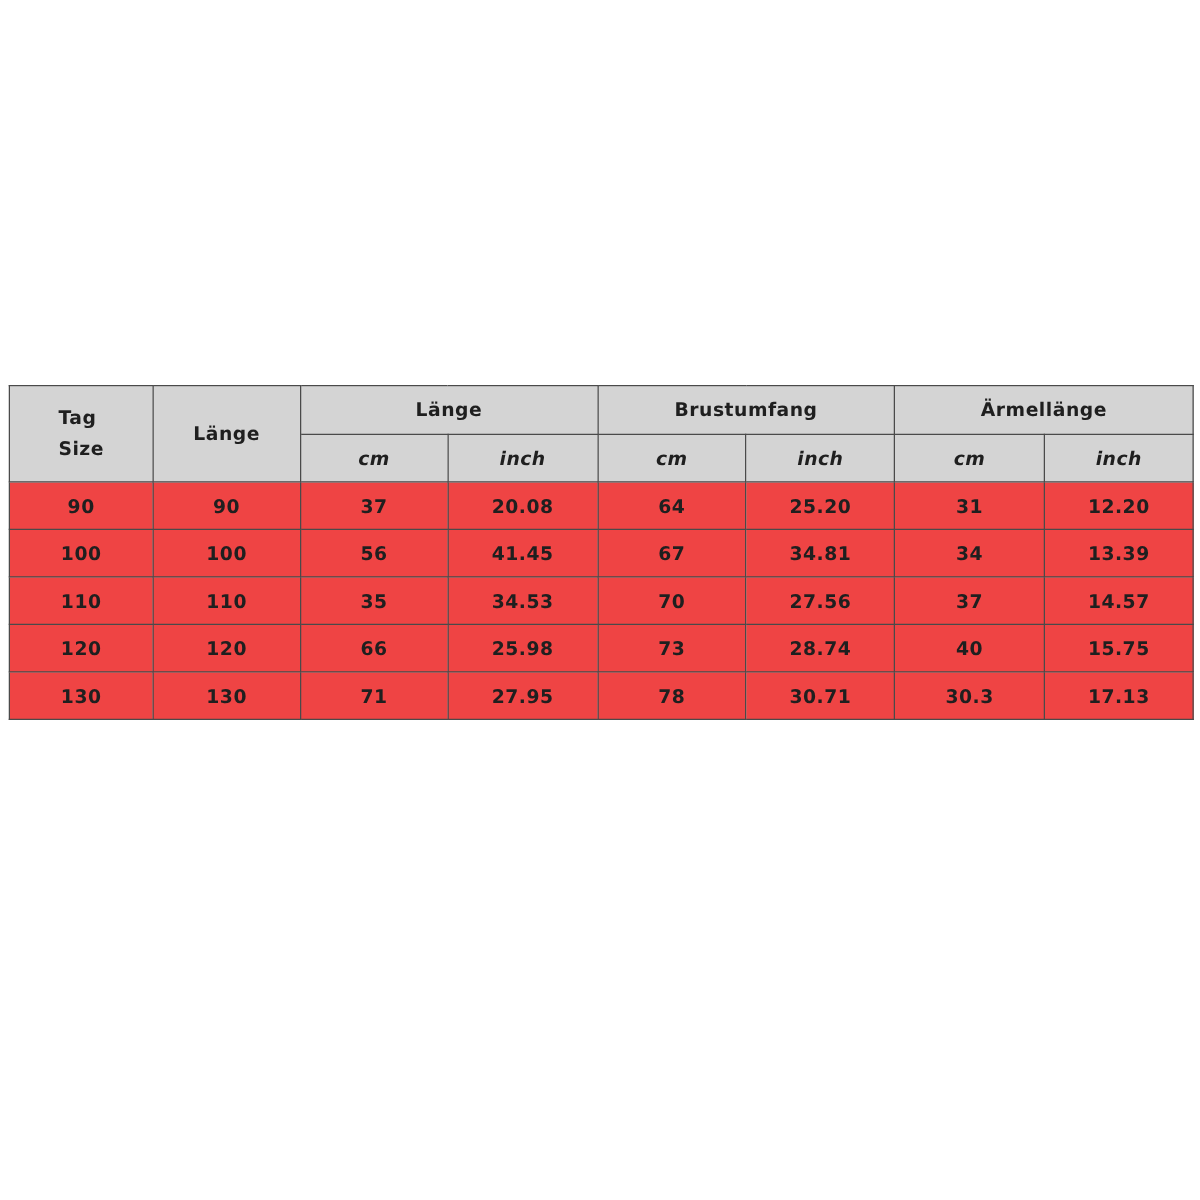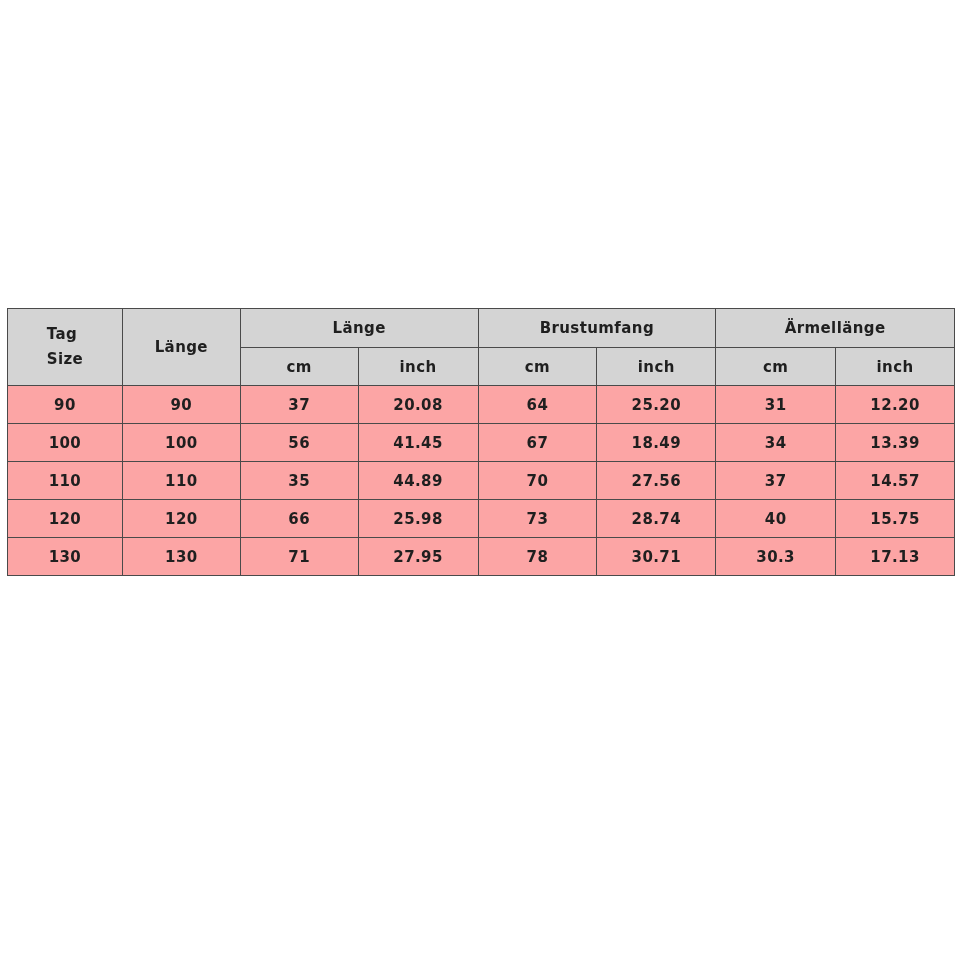--- a/index.html
+++ b/index.html
@@ -19,28 +19,28 @@
   }
   table.size-chart th,
   table.size-chart td {
     border:1px solid #4a4a4a;
     text-align:center;
     vertical-align:middle;
     font-weight:bold;
     font-size:15px;
     letter-spacing:0.4px;
     color:#1f1f1f;
-    background:#fca5a5;
+    background:#ef4444;
     padding:0;
   }
   table.size-chart thead th {
     background:#d4d4d4;
   }
   tr.group-row th { height:39px; }
-  tr.unit-row th { height:38px; }
+  tr.unit-row th { height:38px;font-style:italic; }
   tr.data-row td { height:38px; }
 
   .corner-cell .stack {
     display:inline-block;
     text-align:left;
     line-height:25px;
   }
   th.muted-unit { color:#8f8f8f; }
 </style>
 </head>
@@ -90,29 +90,29 @@
         <td>25.20</td>
         <td>31</td>
         <td>12.20</td>
       </tr>
       <tr class="data-row">
         <td>100</td>
         <td>100</td>
         <td>56</td>
         <td>41.45</td>
         <td>67</td>
-        <td>18.49</td>
+        <td>34.81</td>
         <td>34</td>
         <td>13.39</td>
       </tr>
       <tr class="data-row">
         <td>110</td>
         <td>110</td>
         <td>35</td>
-        <td>44.89</td>
+        <td>34.53</td>
         <td>70</td>
         <td>27.56</td>
         <td>37</td>
         <td>14.57</td>
       </tr>
       <tr class="data-row">
         <td>120</td>
         <td>120</td>
         <td>66</td>
         <td>25.98</td>

